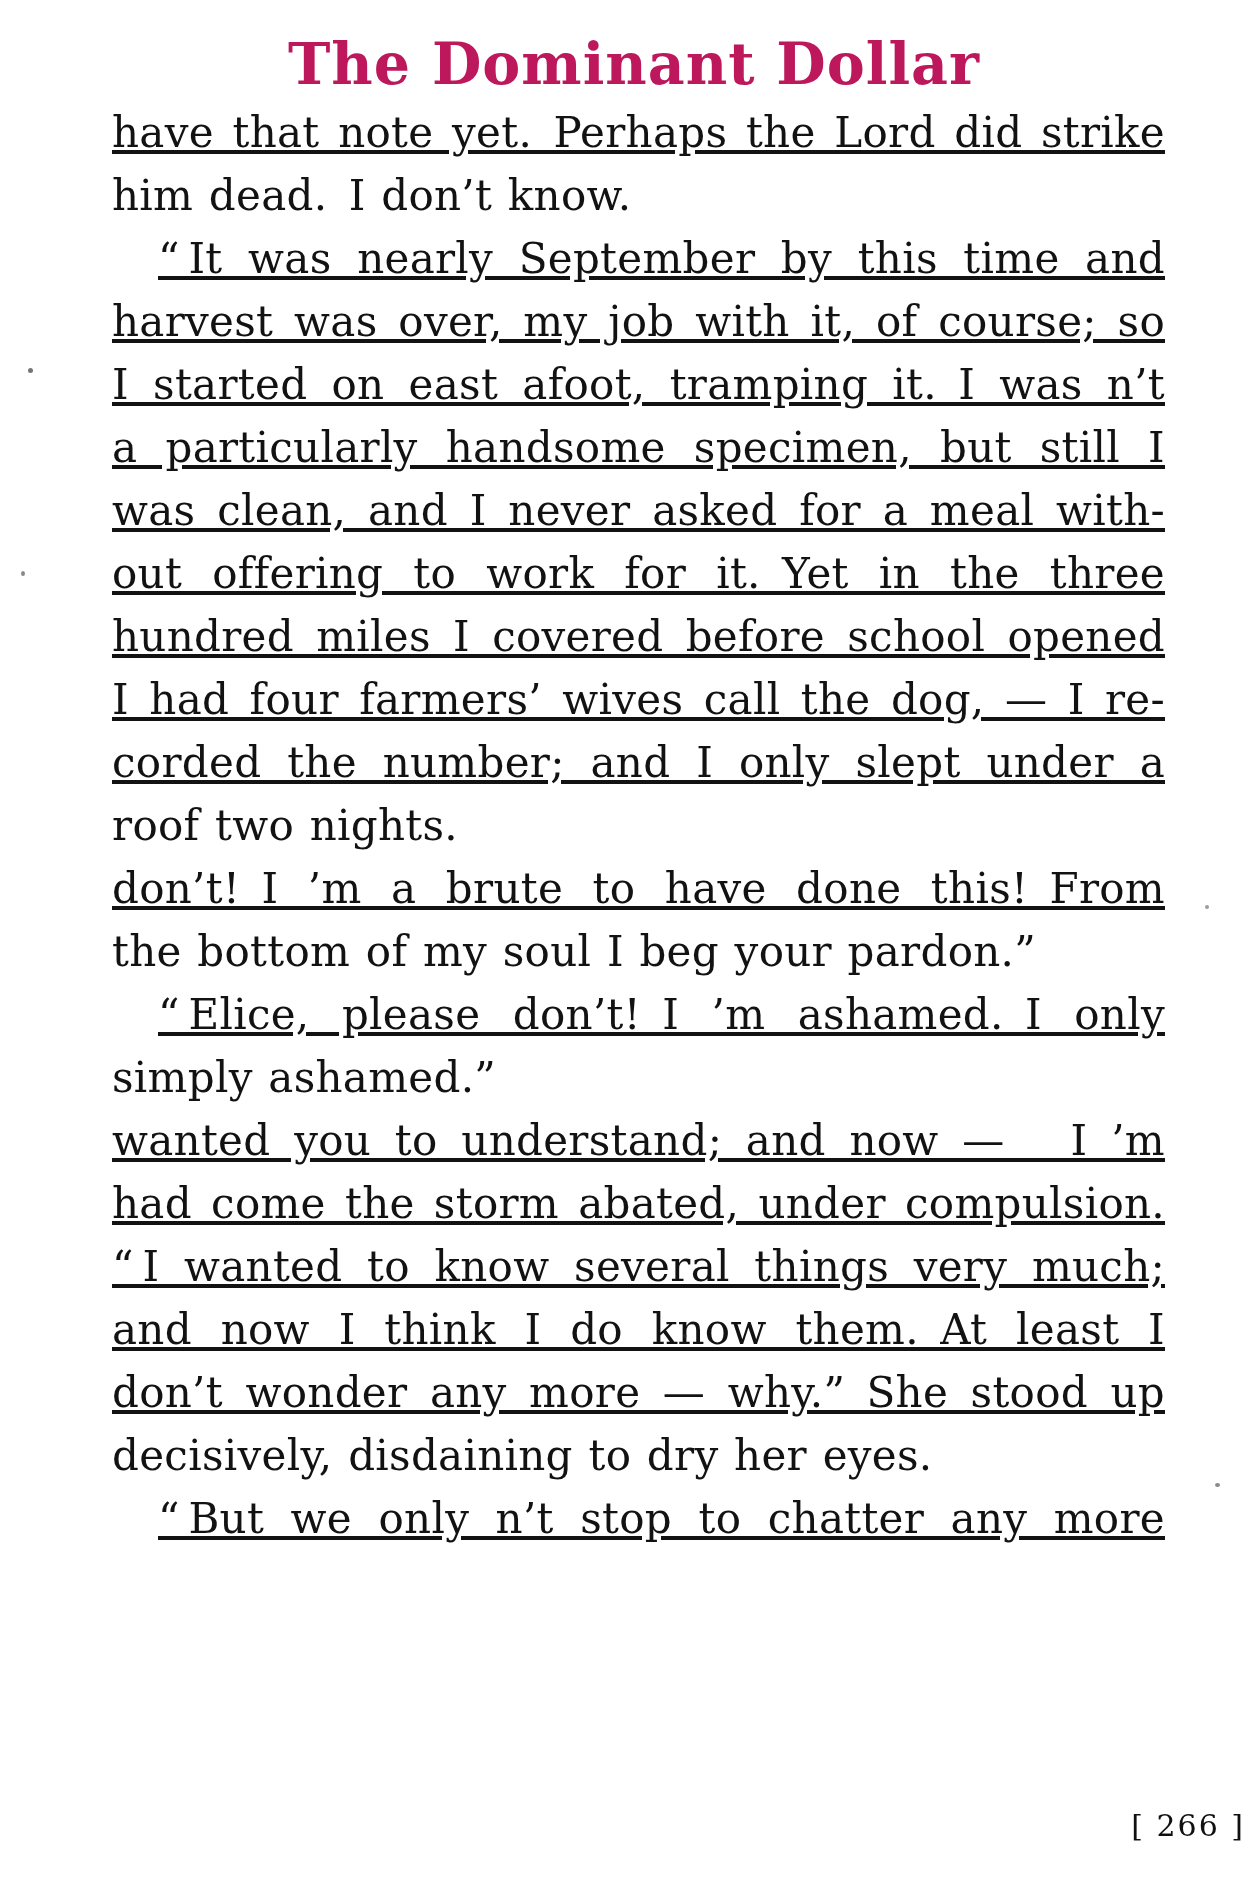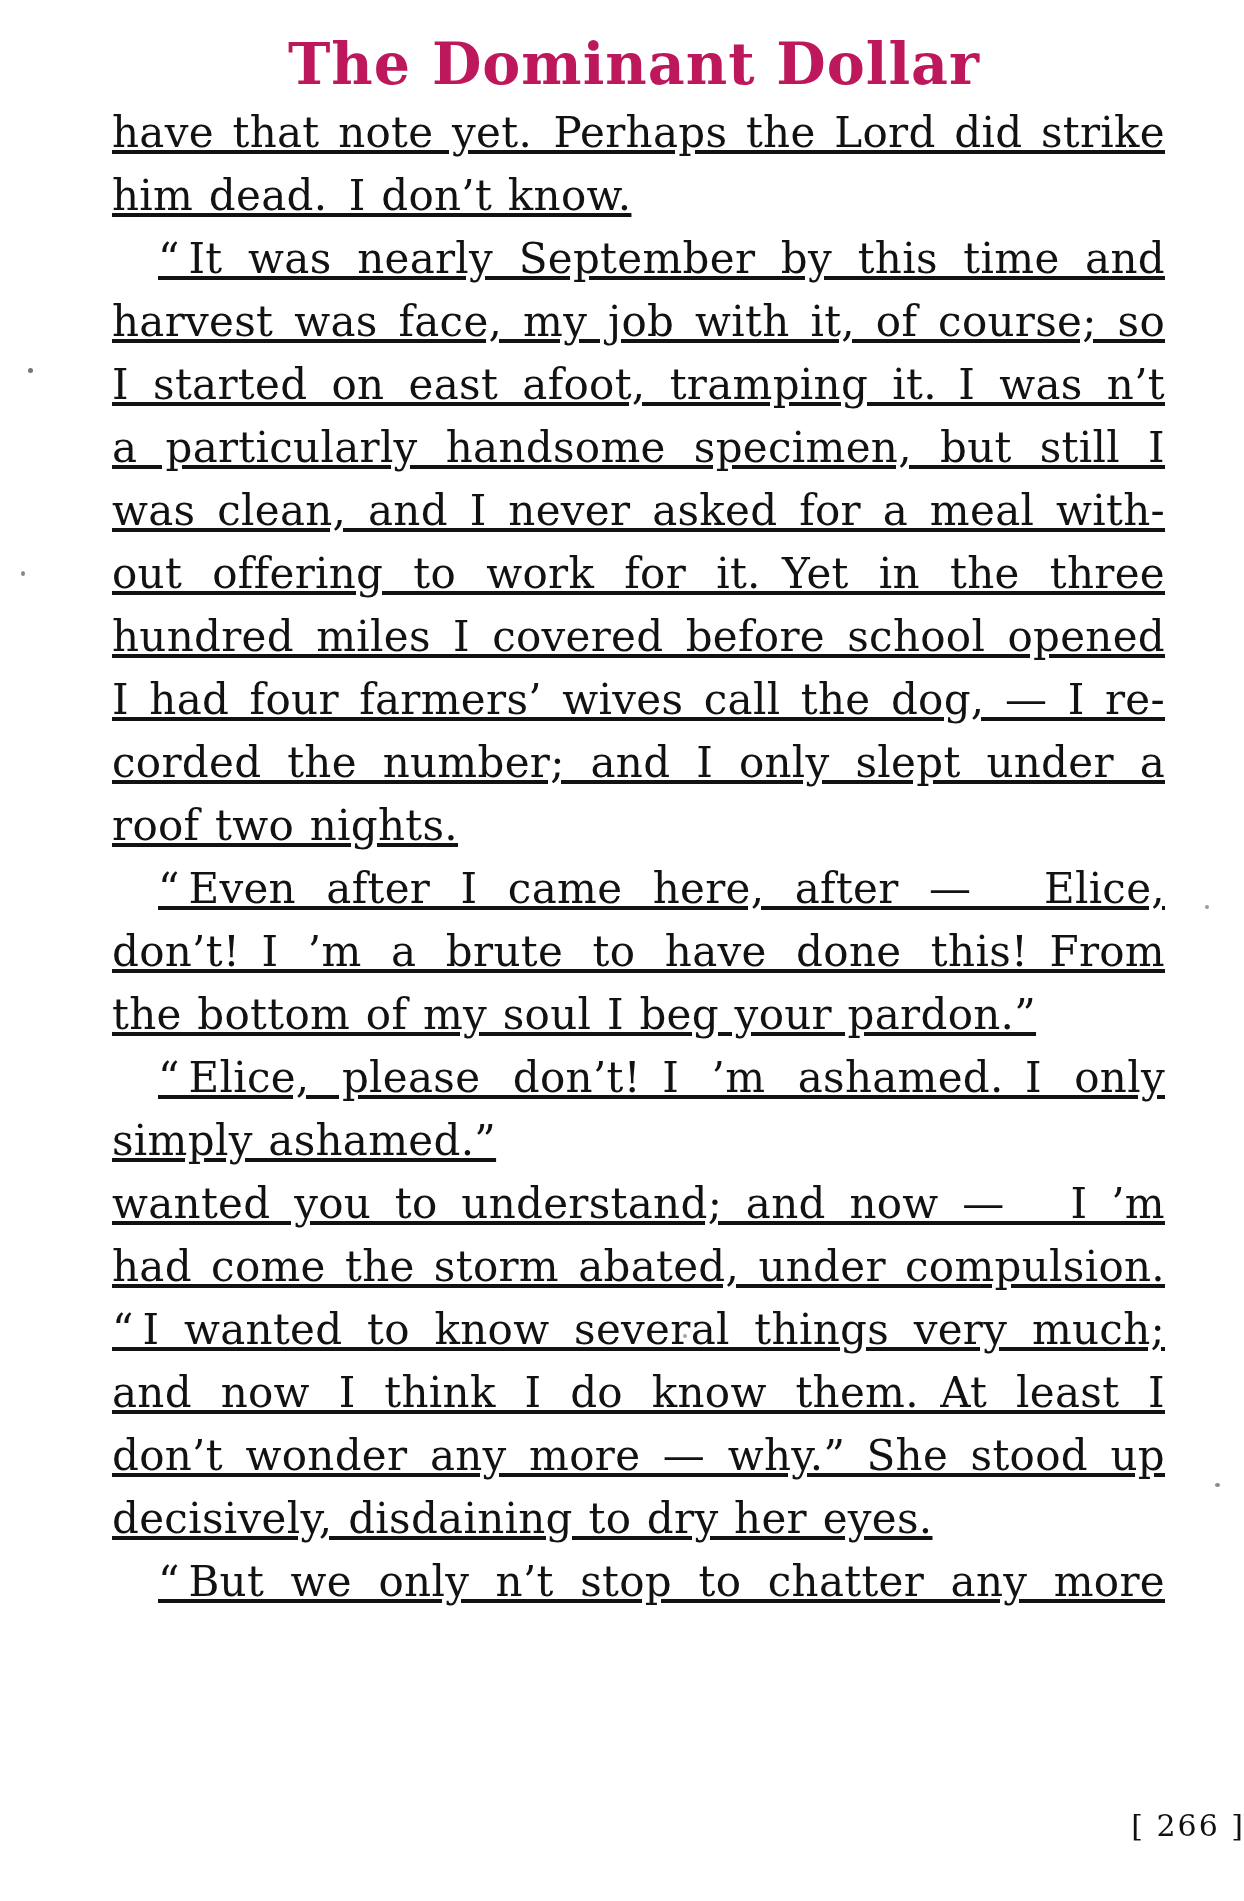--- a/index.html
+++ b/index.html
@@ -46,21 +46,20 @@
     text-align: justify;
     letter-spacing: 0.3px;
     word-spacing: 2px;
   }
   .just {
     text-align-last: justify;
     text-decoration: underline;
   }
   .end {
     text-align-last: left;
-    text-decoration: underline;
   }
   .ind {
     text-indent: 46px;
   }
   .page-number {
     position: absolute;
     top: 1808px;
     left: 1px;
     width: 100%;
     text-align: right;
@@ -88,33 +87,32 @@
 
   <div class="text-block">
 
     <p class="para">
       <span class="line just">have that note yet. Perhaps the Lord did strike</span>
       <span class="line end">him dead. I don’t know.</span>
     </p>
 
     <p class="para">
       <span class="line just ind">“ It was nearly September by this time and</span>
-      <span class="line just">harvest was face, my job with it, of course; so</span>
+      <span class="line just">harvest was over, my job with it, of course; so</span>
       <span class="line just">I started on east afoot, tramping it. I was n’t</span>
       <span class="line just">a particularly handsome specimen, but still I</span>
       <span class="line just">was clean, and I never asked for a meal with-</span>
       <span class="line just">out offering to work for it. Yet in the three</span>
       <span class="line just">hundred miles I covered before school opened</span>
       <span class="line just">I had four farmers’ wives call the dog, — I re-</span>
       <span class="line just">corded the number; and I only slept under a</span>
       <span class="line end">roof two nights.</span>
     </p>
 
     <p class="para">
-      <span class="line just ind">“ Even after I came here, after —  Elice,</span>
       <span class="line just">don’t! I ’m a brute to have done this! From</span>
       <span class="line end">the bottom of my soul I beg your pardon.”</span>
     </p>
 
 
     <p class="para">
       <span class="line just ind">“ Elice, please don’t! I ’m ashamed. I only</span>
       <span class="line end">simply ashamed.”</span>
       <span class="line just">wanted you to understand; and now —  I ’m</span>
     </p>

